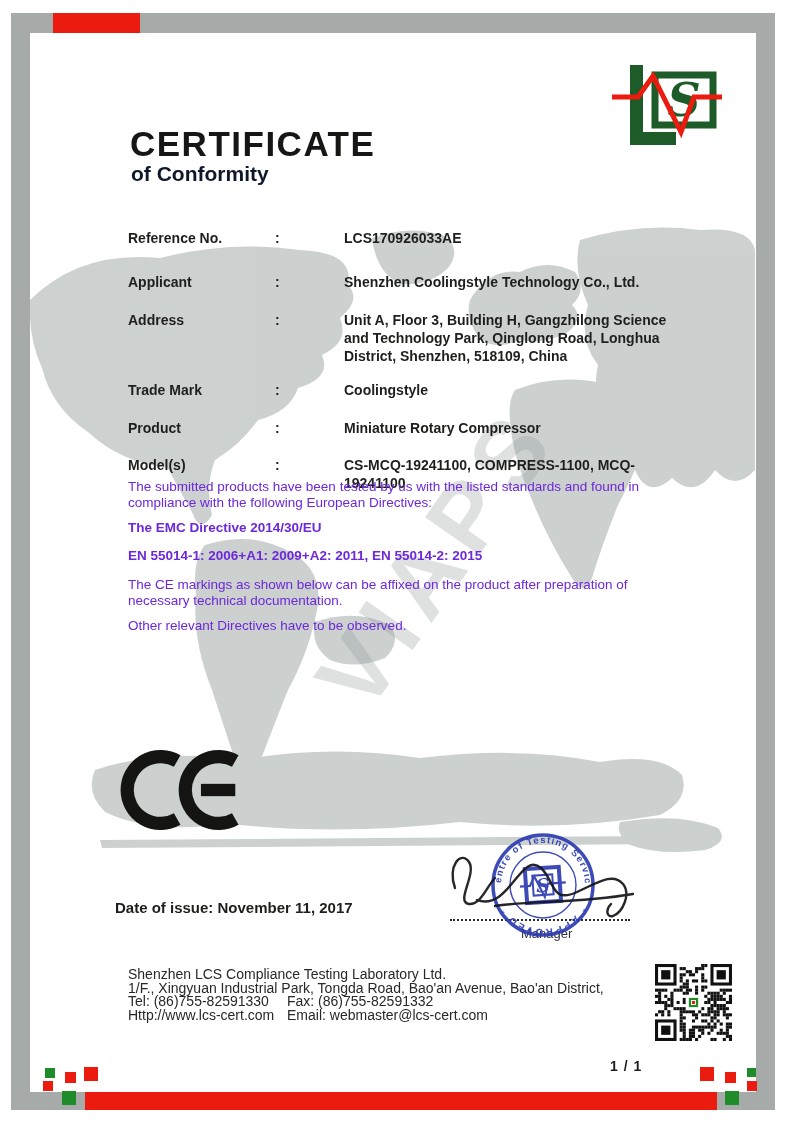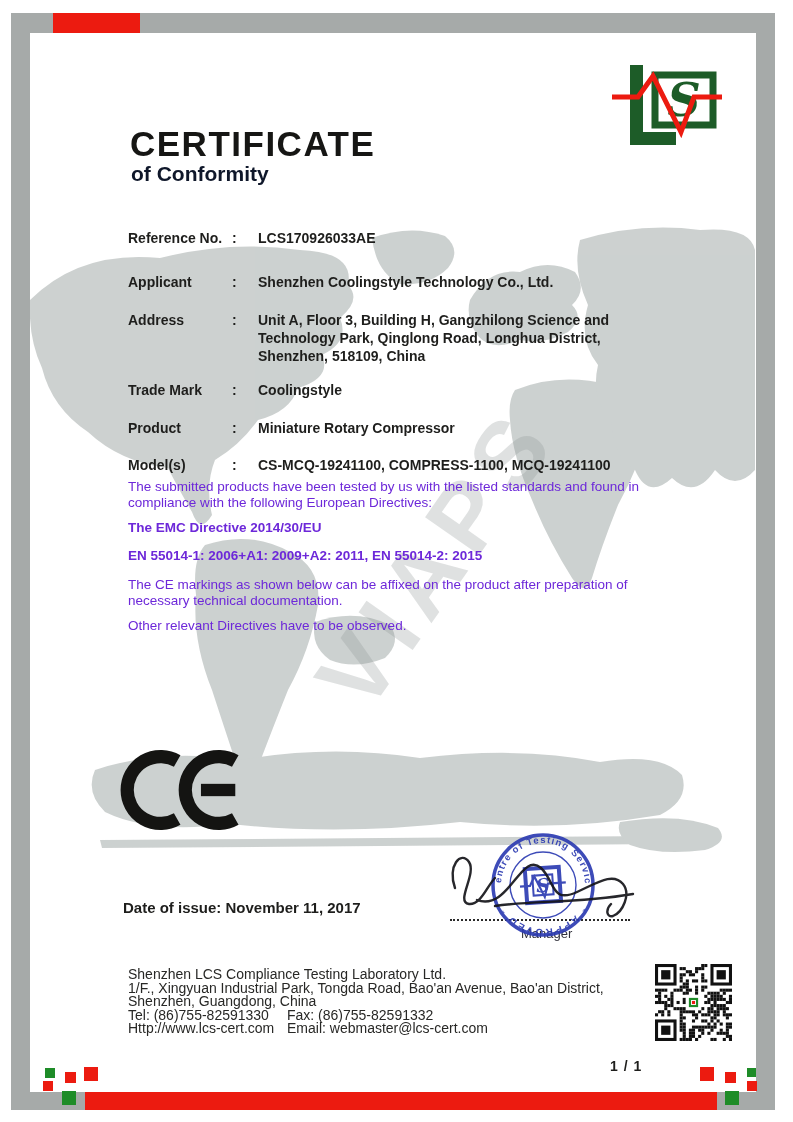--- a/index.html
+++ b/index.html
@@ -20,42 +20,42 @@
     transform:rotate(-55deg);transform-origin:center;
     font-size:96px;font-weight:bold;letter-spacing:10px;
     color:#8f9696;opacity:.28;pointer-events:none;white-space:nowrap;
   }
   
   .content{position:absolute;inset:0;z-index:3;padding-left:40px;}
   .title{position:absolute;left:130px;top:124px;font-size:35px;font-weight:bold;letter-spacing:1.5px;color:#161614;}
   .subtitle{position:absolute;left:131px;top:162px;font-size:21px;font-weight:bold;color:#0f172a;}
   .logo-svg{position:absolute;left:605px;top:53px;}
   .fields{position:absolute;left:128px;top:229px;width:540px;font-size:14px;line-height:18px;}
-  .frow{display:flex;font-weight:bold;}
+  .frow{display:flex;font-weight:bold;gap:43px;}
   .frow:nth-child(1){margin-bottom:26px;}
   .frow:nth-child(2){margin-bottom:20px;}
   .frow:nth-child(3){margin-bottom:16px;}
   .frow:nth-child(4){margin-bottom:20px;}
   .frow:nth-child(5){margin-bottom:19px;}
   .flabel{width:104px;flex:none;}
   .fcolon{width:26px;flex:none;}
   .fvalue{flex:1;}
   .bodytext{position:absolute;left:128px;top:479px;width:552px;font-size:13.5px;line-height:16px;color:#6d28d9;}
   .bodytext p{margin:0;}
   .p-intro{margin-bottom:9px !important;}
   .p-directive{font-weight:bold;margin-bottom:12px !important;}
   .p-standards{font-weight:bold;margin-bottom:13px !important;}
   .p-tests{margin-bottom:10px !important;}
   .p-ce{margin-bottom:9px !important;}
   .ce-svg{position:absolute;left:120px;top:745px;}
   .dotted-line{position:absolute;left:450px;top:919px;width:180px;border-top:2px dotted #2a2a2a;}
   .manager{position:absolute;left:521px;top:926px;font-size:13px;color:#31313b;}
   .stamp-svg{position:absolute;left:483px;top:825px;opacity:.92;}
   .sig-svg{position:absolute;left:425px;top:828px;}
-  .date-line{position:absolute;left:123px;top:899px;font-size:15px;font-weight:bold;}
+  .date-line{position:absolute;left:115px;top:899px;font-size:15px;font-weight:bold;}
   .footer{position:absolute;left:128px;top:968px;font-size:14px;line-height:13.6px;color:#28282.6;color:#282826;}
   .fcols{display:flex;}
   .fcols .c1{width:159px;flex:none;}
   .qr-wrap{position:absolute;left:655px;top:964px;}
   .page-indicator{position:absolute;left:610px;top:1058px;font-size:14px;font-weight:bold;letter-spacing:1px;}
 </style>
 </head>
 <body>
 
 <div class="canvas">
@@ -172,21 +172,20 @@
         <path d="M52,72 C84,84 96,22 116,40 C130,53 126,76 152,64 C172,55 188,44 198,56 C206,66 198,84 188,88 C182,90 180,82 186,76"></path>
         <path d="M70,78 C110,72 150,76 208,66"></path>
       </g>
     </svg>
 
     <div class="date-line">Date of issue: November 11, 2017</div>
 
     <div class="footer">
       <div>Shenzhen LCS Compliance Testing Laboratory Ltd.</div>
       <div>1/F., Xingyuan Industrial Park, Tongda Road, Bao'an Avenue, Bao'an District,</div>
-      <div>Shenzhen, Guangdong, China</div>
       <div class="fcols">
         <span class="c1">Tel: (86)755-82591330</span>
         <span>Fax: (86)755-82591332</span>
       </div>
       <div class="fcols">
         <span class="c1">Http://www.lcs-cert.com</span>
         <span>Email: webmaster@lcs-cert.com</span>
       </div>
     </div>
 

